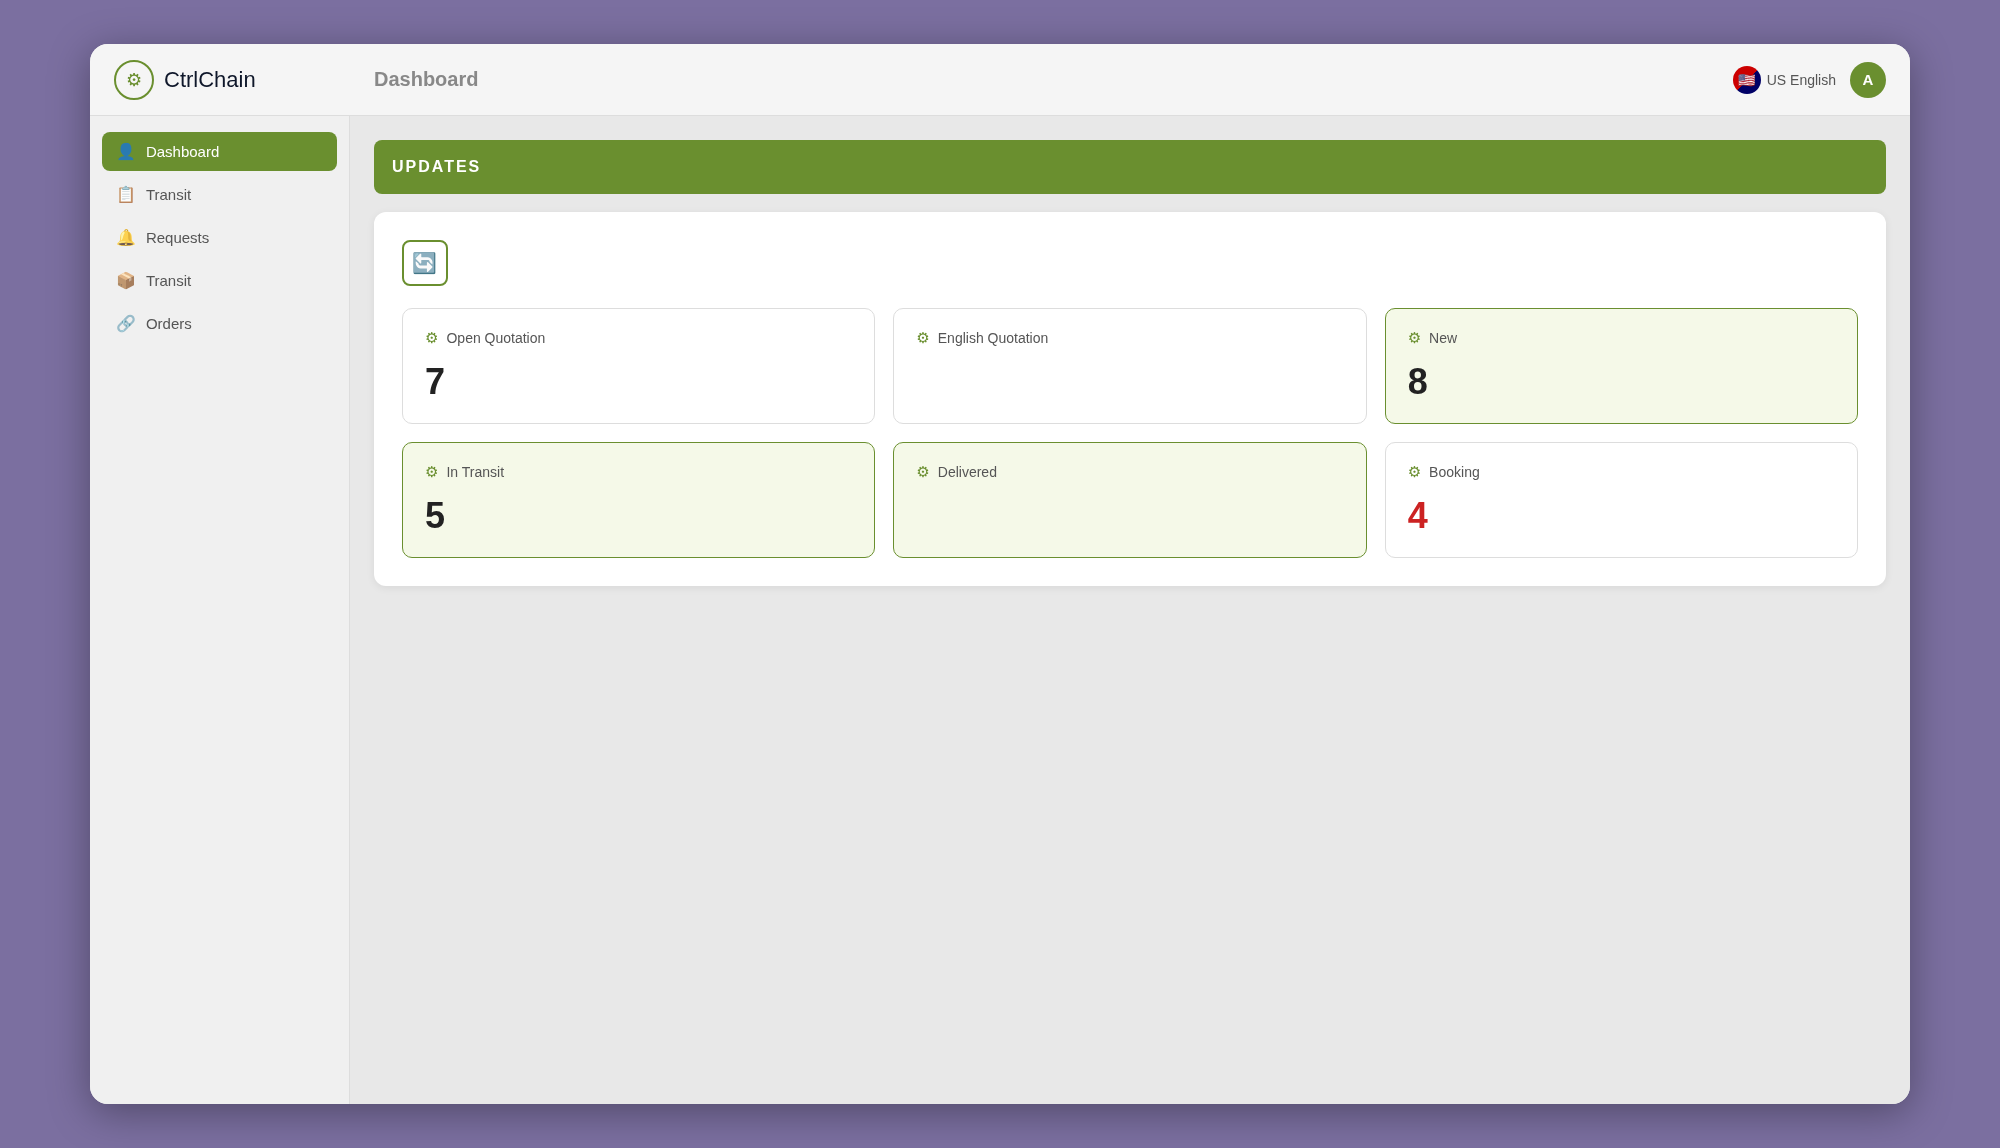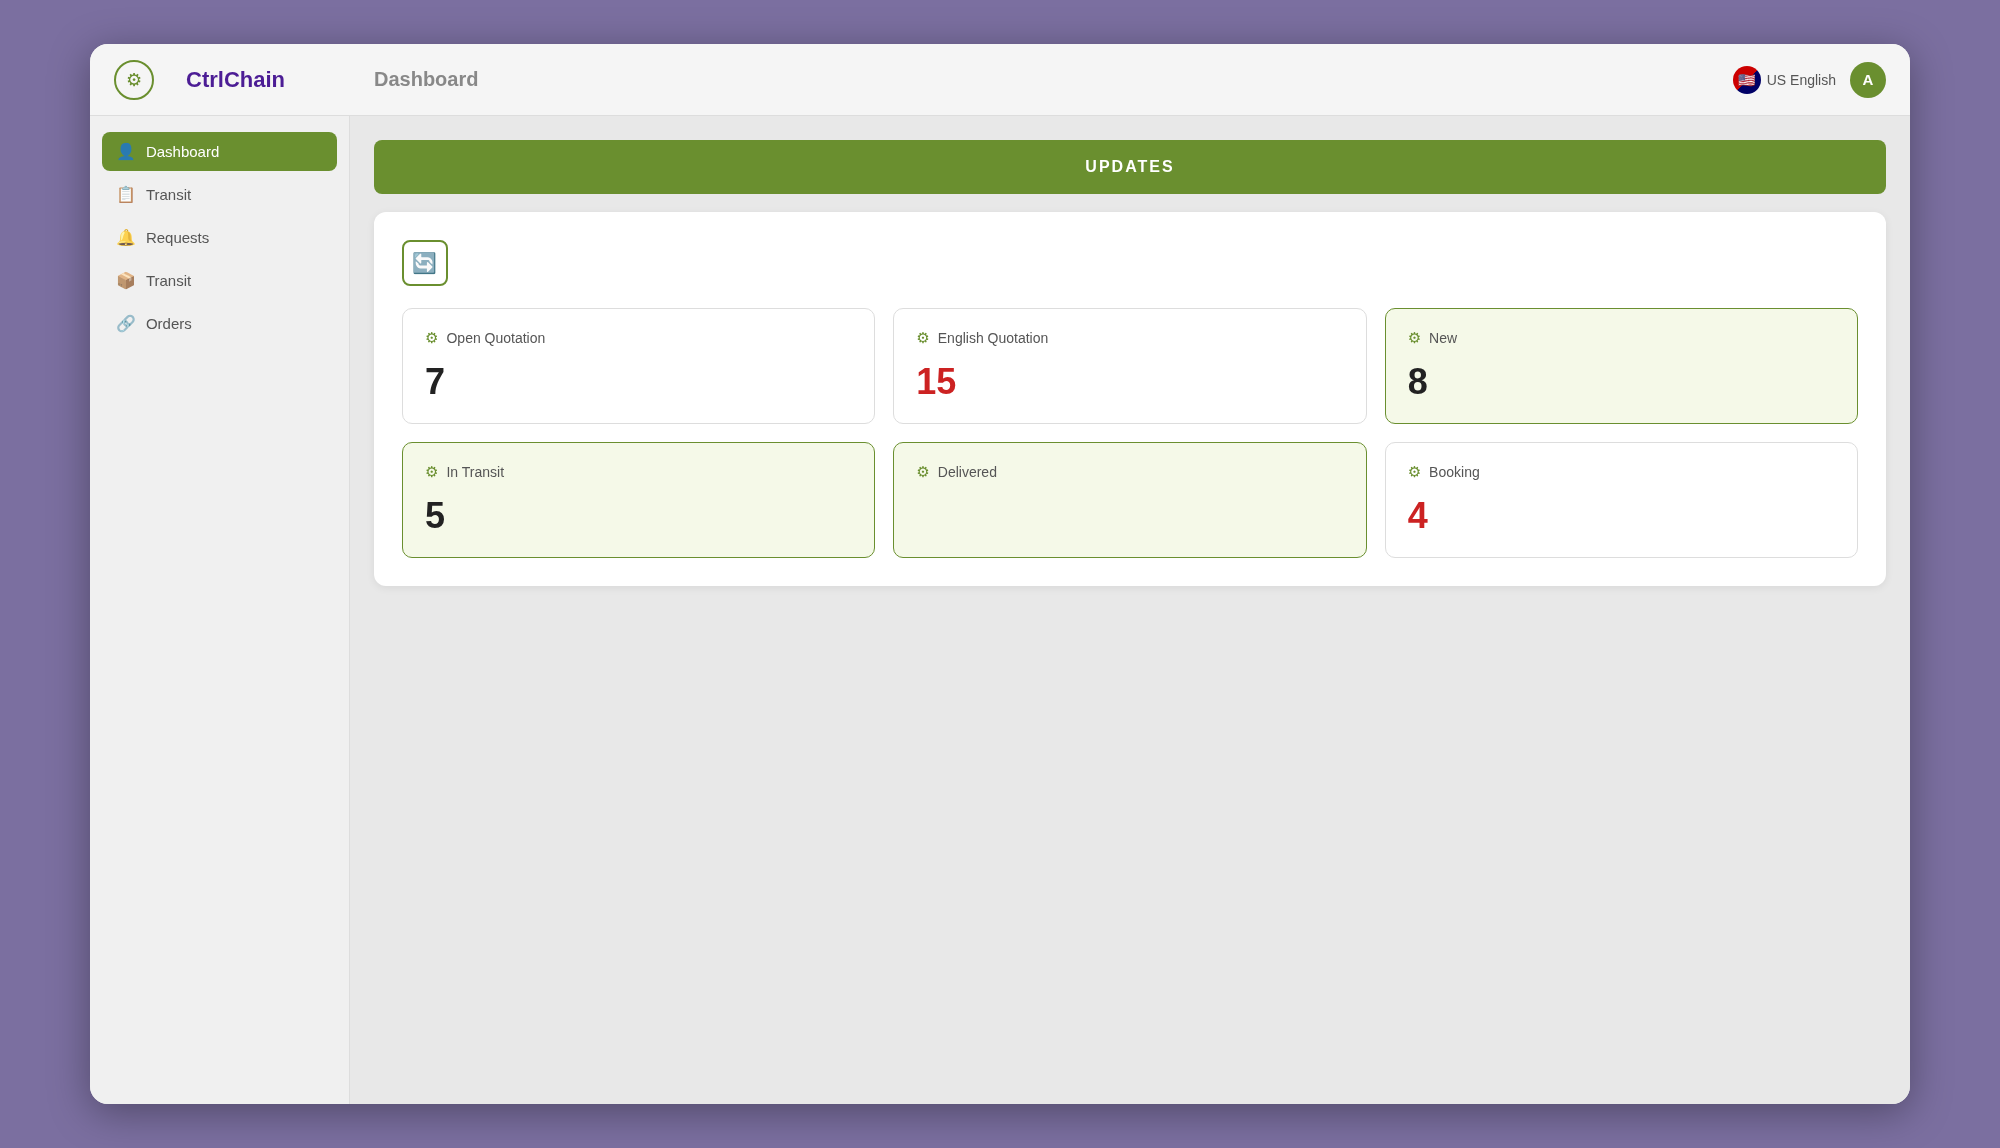--- a/index.html
+++ b/index.html
@@ -49,23 +49,22 @@
       border: 2px solid #6a8f2f;
       display: flex;
       align-items: center;
       justify-content: center;
       color: #6a8f2f;
       font-size: 18px;
     }
 
     .logo-text {
       font-size: 22px;
-      font-weight: 700;
-      color: #4c1d95;
-      margin-left: 22px;
+      font-weight: 400;
+      color: #0f172a;
     }
 
     .page-title-bar {
       flex: 1;
       font-size: 20px;
       font-weight: 600;
       color: #888;
     }
 
     .top-bar-right {
@@ -151,21 +150,20 @@
     .content-area {
       flex: 1;
       padding: 24px;
       background: #e8e8e8;
       overflow: auto;
     }
 
     .updates-banner {
       background: #6a8f2f;
       color: white;
-      text-align: center;
       font-size: 16px;
       font-weight: 700;
       letter-spacing: 2px;
       padding: 18px;
       border-radius: 8px;
       margin-bottom: 18px;
     }
 
     .card-panel {
       background: white;
@@ -295,21 +293,20 @@
         <span class="stat-icon">⚙</span>
         <span>Open Quotation</span>
       </div>
       <div class="stat-value">7</div>
     </div>
             <div class="stat-card">
       <div class="stat-card-header">
         <span class="stat-icon">⚙</span>
         <span>English Quotation</span>
       </div>
-      <div class="stat-value red">15</div>
     </div>
             <div class="stat-card highlighted">
       <div class="stat-card-header">
         <span class="stat-icon">⚙</span>
         <span>New</span>
       </div>
       <div class="stat-value">8</div>
     </div>
             <div class="stat-card highlighted">
       <div class="stat-card-header">

